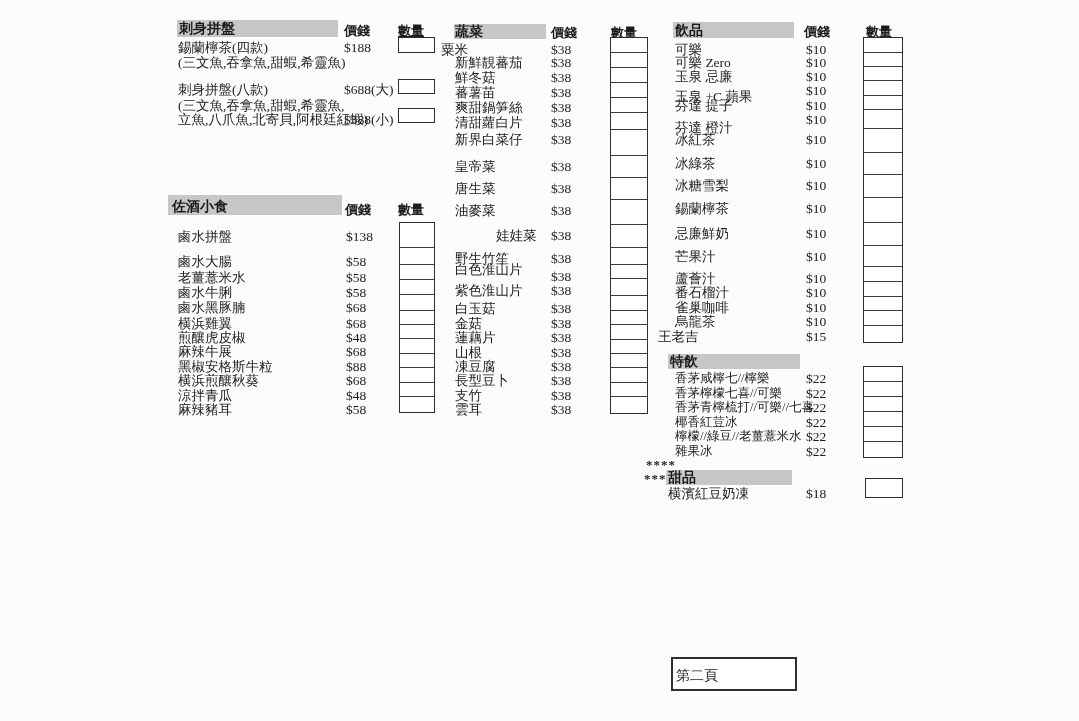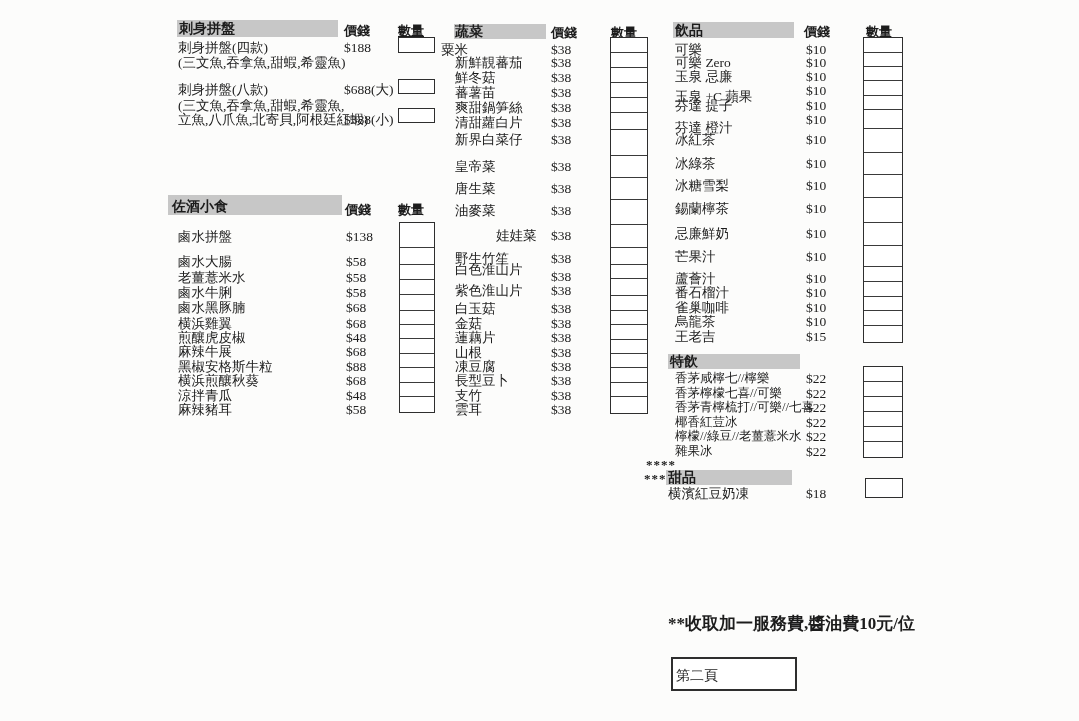--- a/index.html
+++ b/index.html
@@ -46,25 +46,24 @@
   <div class="col-label u" style="left:866px;top:24px">數量</div>
 
   <div class="bar" style="left:668px;top:354px;width:132px;height:15px"></div>
   <div class="sec-title" style="left:670px;top:354px">特飲</div>
 
   <div class="stars" style="left:646px;top:458px">****</div>
   <div class="stars" style="left:644px;top:472px">****</div>
   <div class="bar" style="left:666px;top:470px;width:126px;height:15px"></div>
   <div class="sec-title" style="left:668px;top:470px">甜品</div>
 
-  <div class="service-note" style="left:668px;top:612px">**收取加一服務費,醬油費10元/位</div>
   <div class="pagebox" style="left:671px;top:657px;width:126px;height:34px"></div>
   <div class="pagelabel" style="left:676px;top:668px">第二頁</div>
 
-<div class="item" style="left: 178px; top: 40px;">刺身拼盤(四款)</div>
+<div class="item" style="left: 178px; top: 40px;">錫蘭檸茶(四款)</div>
     <div class="price" style="left: 344px; top: 40px;">$188</div>
     <div class="item" style="left: 178px; top: 55px;">(三文魚,吞拿魚,甜蝦,希靈魚)</div>
     <div class="item" style="left: 178px; top: 82px;">刺身拼盤(八款)</div>
     <div class="price" style="left: 344px; top: 82px;">$688(大)</div>
     <div class="item" style="left: 178px; top: 98px;">(三文魚,吞拿魚,甜蝦,希靈魚,</div>
     <div class="item" style="left: 178px; top: 112px;">立魚,八爪魚,北寄貝,阿根廷紅蝦)</div>
     <div class="price" style="left: 344px; top: 112px;">$388(小)</div>
     <div class="qbox" style="left: 398px; top: 37px; width: 37px; height: 16px;"></div>
     <div class="qbox" style="left: 398px; top: 79px; width: 37px; height: 15px;"></div>
     <div class="qbox" style="left: 398px; top: 108px; width: 37px; height: 15px;"></div>
@@ -199,21 +198,21 @@
     <div class="item" style="left: 675px; top: 249px;">芒果汁</div>
     <div class="price" style="left: 806px; top: 249px;">$10</div>
     <div class="item" style="left: 675px; top: 271px;">蘆薈汁</div>
     <div class="price" style="left: 806px; top: 271px;">$10</div>
     <div class="item" style="left: 675px; top: 285px;">番石榴汁</div>
     <div class="price" style="left: 806px; top: 285px;">$10</div>
     <div class="item" style="left: 675px; top: 300px;">雀巢咖啡</div>
     <div class="price" style="left: 806px; top: 300px;">$10</div>
     <div class="item" style="left: 675px; top: 314px;">烏龍茶</div>
     <div class="price" style="left: 806px; top: 314px;">$10</div>
-    <div class="item" style="left: 675px; top: 329px;">王老吉</div>
+    <div class="item" style="left: 658px; top: 329px;">王老吉</div>
     <div class="price" style="left: 806px; top: 329px;">$15</div>
     <div class="qstack" style="left: 863px; top: 37px; width: 40px;">
       <div class="qcell" style="height: 15px;"></div>
       <div class="qcell" style="height: 14px;"></div>
       <div class="qcell" style="height: 14px;"></div>
       <div class="qcell" style="height: 15px;"></div>
       <div class="qcell" style="height: 14px;"></div>
       <div class="qcell" style="height: 19px;"></div>
       <div class="qcell" style="height: 24px;"></div>
       <div class="qcell" style="height: 22px;"></div>

